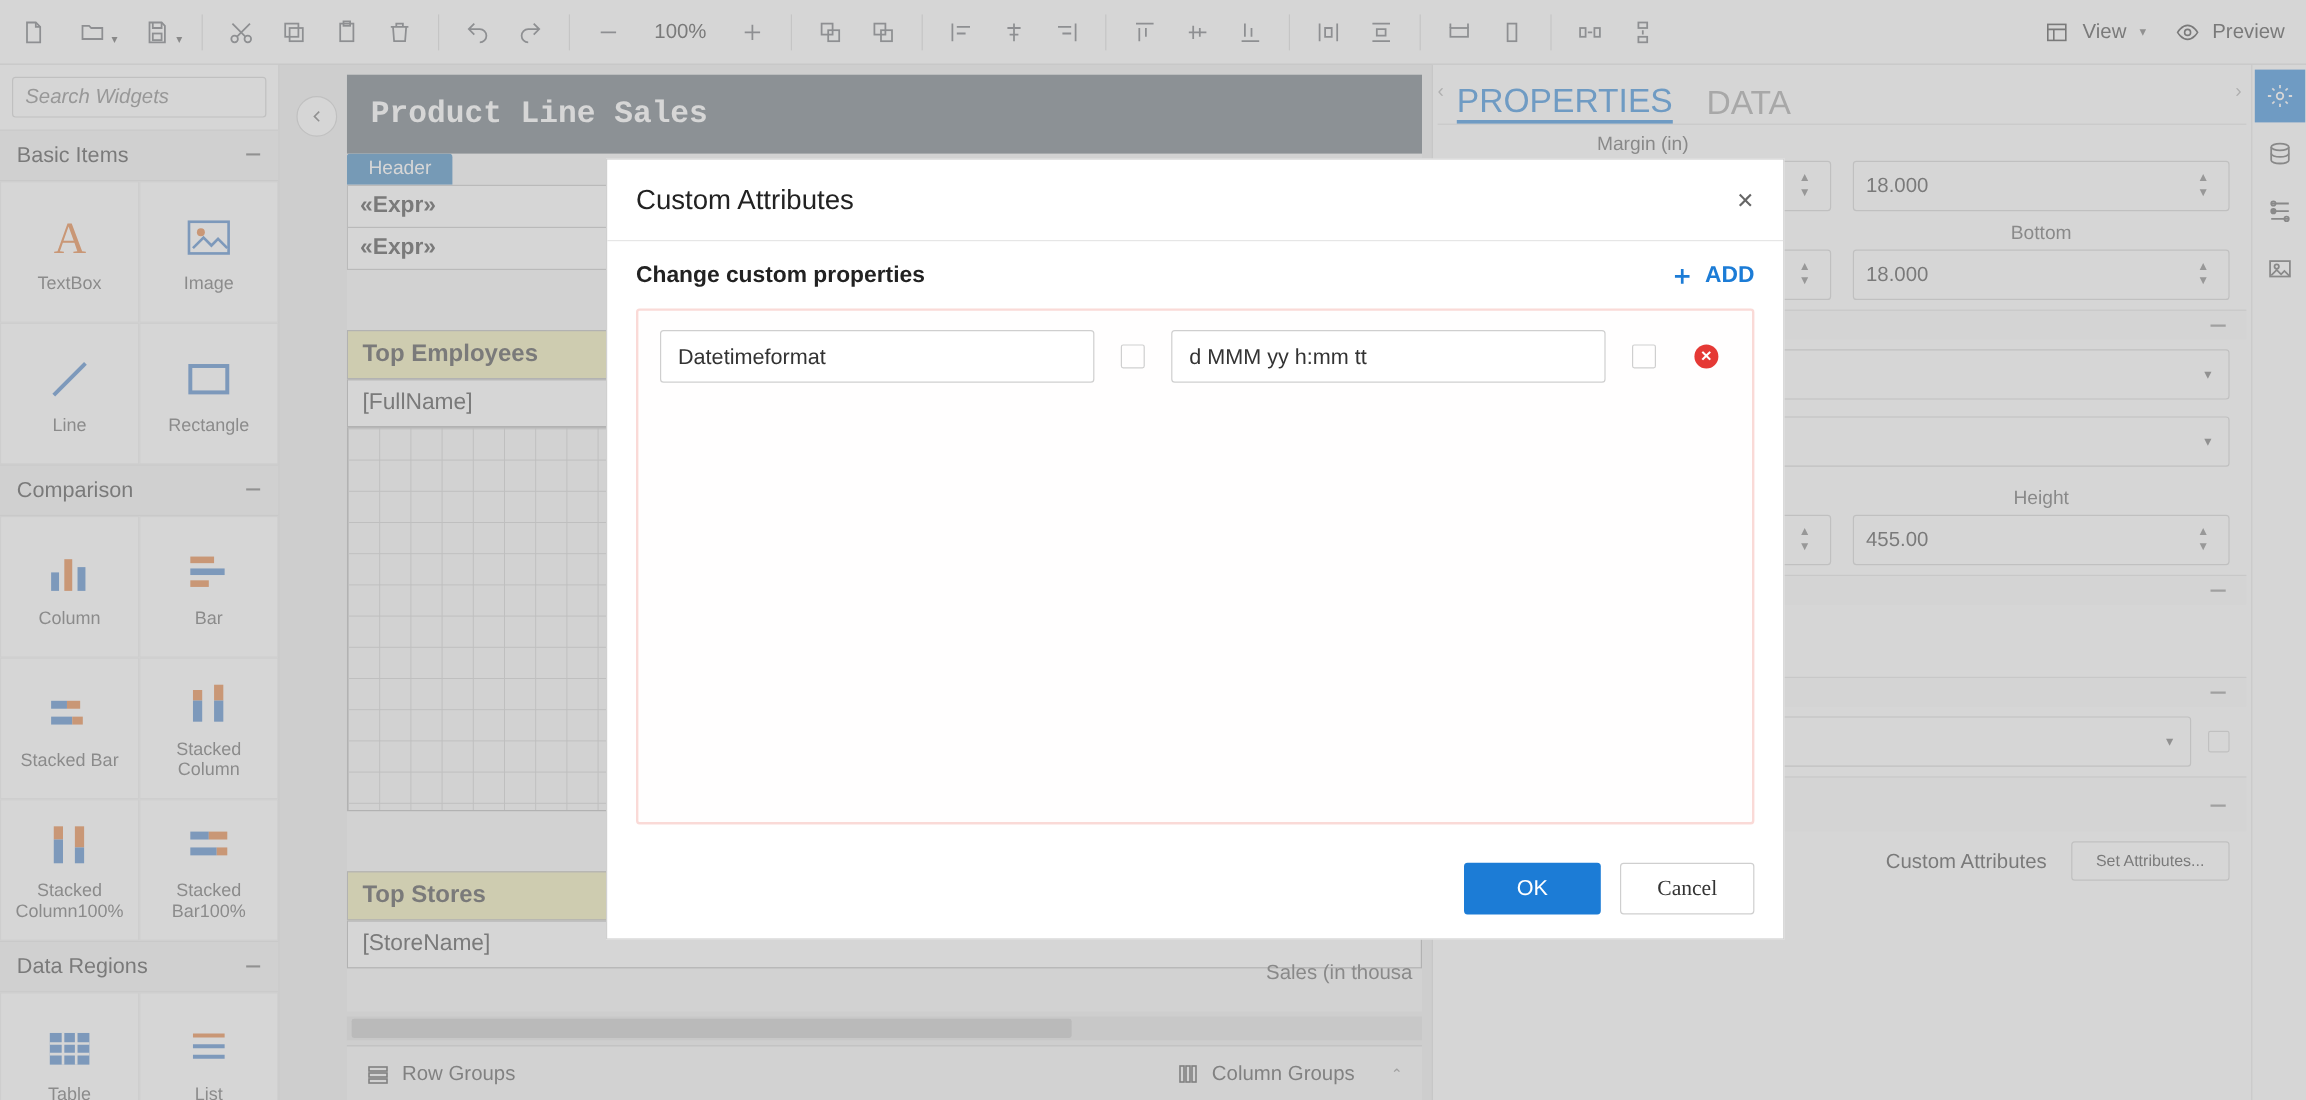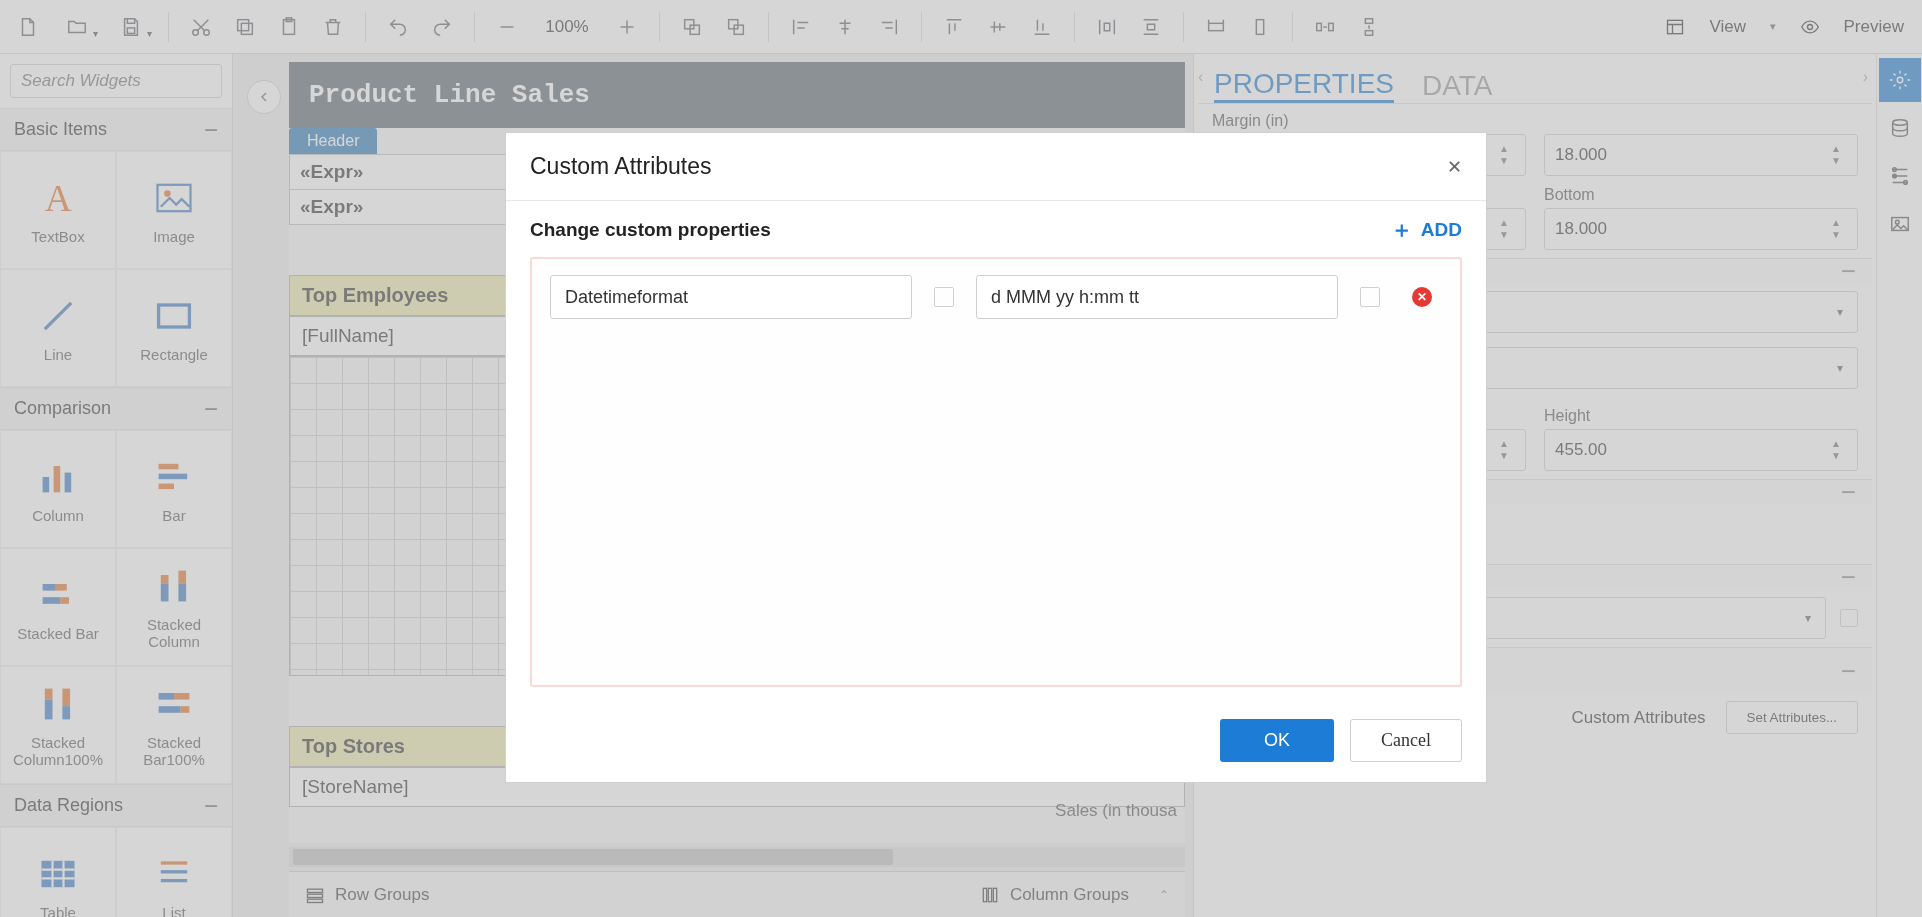--- a/index.html
+++ b/index.html
@@ -9,21 +9,21 @@
 
 .toolbar { height: 54px; background: #fff; border-bottom: 1px solid #d6d6d6; display: flex; align-items: center; padding: 0 8px; gap: 4px; }
 .tb-btn { width: 40px; height: 40px; display: flex; align-items: center; justify-content: center; border-radius: 2px; color: #5f6368; }
 .tb-btn svg { width: 22px; height: 22px; stroke: currentColor; fill: none; stroke-width: 1.6; }
 .tb-btn.combo { width: 50px; position: relative; }
 .tb-btn .chev { position: absolute; right: 4px; bottom: 8px; font-size: 10px; color: #555; }
 .tb-sep { width: 1px; height: 30px; background: #d9d9d9; margin: 0 8px; }
 .zoom { display: flex; align-items: center; gap: 10px; color: #333; }
 .zoom .val { width: 60px; text-align: center; }
 .spacer { flex: 1; }
-.view-btn, .preview-btn { display: flex; align-items: center; gap: 24px; padding: 4px 10px; color: #333; }
+.view-btn, .preview-btn { display: flex; align-items: center; gap: 11px; padding: 4px 10px; color: #333; }
 .view-btn svg, .preview-btn svg { width: 20px; height: 20px; stroke: #333; fill: none; stroke-width: 1.6; }
 
 
 .left-panel { position: absolute; top: 54px; left: 0; width: 233px; bottom: 0; background: #fff; border-right: 1px solid #d6d6d6; overflow: hidden; }
 .search-wrap { padding: 10px; }
 .search-box { display: flex; align-items: center; border: 1px solid #cfcfcf; border-radius: 3px; padding: 6px 10px; color: #8a8a8a; }
 .search-box input { border: none; outline: none; flex: 1; font-style: italic; color: #555; background: transparent; font-size: 17px; }
 .search-box svg { width: 20px; height: 20px; stroke: #888; fill: none; stroke-width: 1.8; }
 .cat-head { background: #f2f2f2; padding: 10px 14px; font-size: 18px; color: #333; display: flex; align-items: center; justify-content: space-between; border-top: 1px solid #e3e3e3; border-bottom: 1px solid #e3e3e3; }
 .cat-head .minus { font-size: 24px; font-weight: 300; color: #666; line-height: 0; }
@@ -54,21 +54,21 @@
 .caret-up { font-size: 12px; color: #888; }
 
 
 .right-panel { position: absolute; top: 54px; right: 46px; width: 683px; bottom: 0; background: #fff; border-left: 1px solid #d6d6d6; padding: 0 4px; overflow: hidden; }
 .tab-row { display: flex; align-items: center; gap: 28px; padding: 14px 16px 0; border-bottom: 1px solid #e0e0e0; position: relative; }
 .tab { font-size: 28px; font-weight: 400; color: #9a9a9a; }
 .tab.active { color: #1c7cd6; border-bottom: 3px solid #1c7cd6; }
 .tab-prev, .tab-next { position: absolute; top: 50%; transform: translateY(-60%); color: #aaa; font-size: 16px; }
 .tab-prev { left: 0; } .tab-next { right: 4px; }
 .prop-body { padding: 8px 14px; }
-.prop-label-sm { font-size: 16px; color: #555; margin-bottom: 4px; }
+.prop-label-sm { font-size: 16px; color: #555; margin-bottom: 4px; text-align: center; }
 .num-input { flex: 1; display: flex; align-items: center; border: 1px solid #cfcfcf; border-radius: 3px; height: 42px; padding: 0 10px; }
 .num-input .val { flex: 1; color: #333; }
 .spin { width: 22px; display: flex; flex-direction: column; align-items: center; font-size: 10px; color: #777; line-height: 1; gap: 2px; }
 .sel { flex: 1; display: flex; align-items: center; justify-content: space-between; border: 1px solid #cfcfcf; border-radius: 3px; height: 42px; padding: 0 14px; color: #333; }
 .sel .chev { color: #666; font-size: 12px; }
 .accordion-head { background: #fafafa; padding: 12px 16px; border-top: 1px solid #e0e0e0; display: flex; justify-content: space-between; align-items: center; color: #333; font-size: 18px; }
 .accordion-head .minus { font-size: 26px; font-weight: 300; color: #888; line-height: 0; }
 .set-attrs { border: 1px solid #cfcfcf; padding: 8px 20px; border-radius: 3px; color: #333; background: #fff; }
 .cb-sm { width: 18px; height: 18px; border: 1px solid #cfcfcf; border-radius: 2px; }
 

